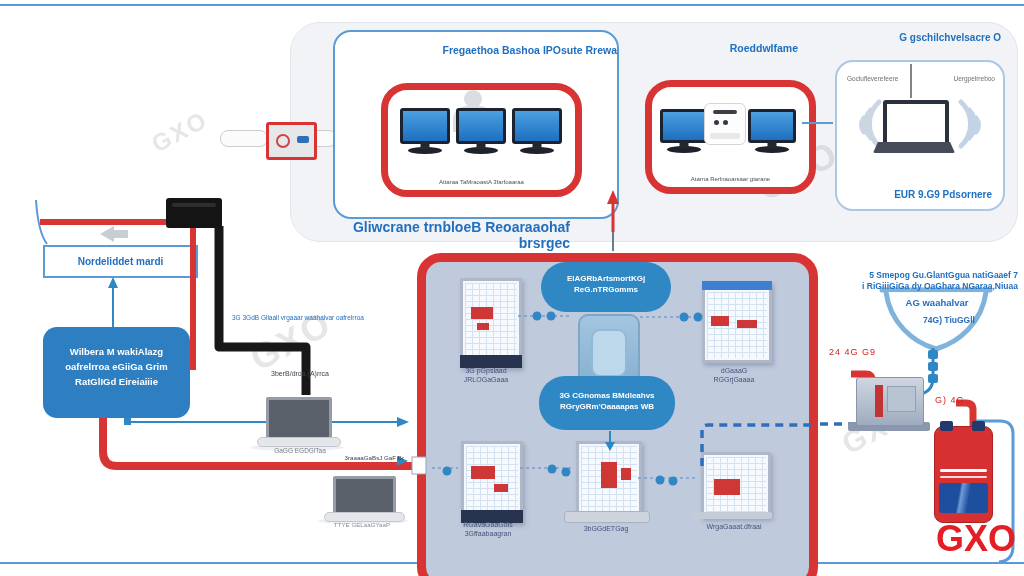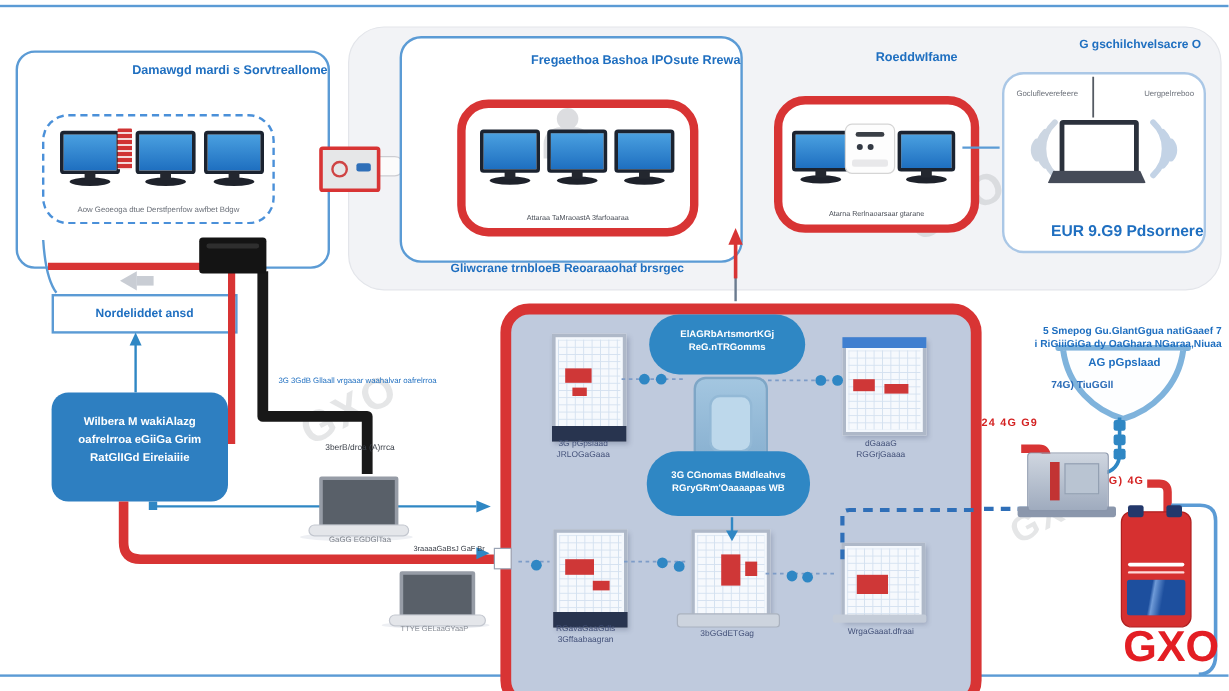--- a/index.html
+++ b/index.html
@@ -64,21 +64,21 @@
   .machine .stripe{position:absolute;left:18px;top:7px;width:8px;height:32px;background:#c23333;}
   .machine .panelw{position:absolute;left:30px;top:8px;width:27px;height:24px;background:#b9c4d2;border:1px solid #93a0b2;}
   .machine-base{position:absolute;left:848px;top:422px;width:82px;height:9px;background:#8b97ac;border-radius:2px;z-index:24;}
   .container-red{position:absolute;left:934px;top:426px;width:57px;height:95px;background:#d63030;
        border:1px solid #b02020;border-radius:9px;z-index:25;}
   .container-red .stripe1{position:absolute;left:5px;right:5px;top:42px;height:3px;background:#fff;border-radius:2px;}
   .container-red .stripe2{position:absolute;left:5px;right:5px;top:49px;height:2px;background:#ffd9d9;border-radius:2px;}
   .container-red .band{position:absolute;left:4px;right:4px;top:56px;height:30px;background:#1d4f9e;border-radius:3px;
        background-image:linear-gradient(100deg,transparent 40%,#6f9bd8 45%,transparent 60%);}
   .cap{position:absolute;width:13px;height:10px;background:#23386b;border-radius:2px;z-index:26;}
-  .red-num{position:absolute;color:#d42222;font-weight:bold;font-size:9px;z-index:30;letter-spacing:1px;}
+  .red-num{position:absolute;color:#d42222;font-weight:normal;font-size:9px;z-index:30;letter-spacing:1px;margin-left:11px;}
   
   .wm{position:absolute;color:rgba(125,128,135,.20);font-weight:bold;font-size:36px;
       transform:rotate(-28deg);z-index:4;letter-spacing:2px;}
   .gxo{position:absolute;left:936px;top:518px;font-size:36px;font-weight:800;color:#e31e24;z-index:40;}
   .plug{position:absolute;left:166px;top:198px;width:56px;height:30px;background:#141414;border-radius:3px;z-index:25;}
   .plug::after{content:"";position:absolute;left:6px;top:5px;right:6px;height:4px;background:#2e2e2e;border-radius:2px;}
   .chev{position:absolute;left:92px;top:226px;width:0;height:0;z-index:21;
       border:8px solid transparent;border-right:14px solid #c9cdd4;}
   .chev-bar{position:absolute;left:114px;top:230px;width:14px;height:8px;background:#c9cdd4;z-index:21;}
   .note-blue{position:absolute;color:#1f6fc0;font-size:6.5px;z-index:30;}
@@ -109,50 +109,40 @@
 
   <div class="big-panel"></div>
 
   <div class="wm" style="left:150px;top:118px;font-size:24px;">GXO</div>
   <div class="wm" style="left:462px;top:108px;">GXO</div>
   <div class="wm" style="left:755px;top:150px;">GXO</div>
   <div class="wm" style="left:248px;top:320px;">GXO</div>
   <div class="wm" style="left:558px;top:300px;">GXO</div>
   <div class="wm" style="left:840px;top:412px;font-size:30px;">GXO</div>
 
-  <div class="panel1">
-    <div class="blue-title" style="position:absolute;left:0;right:0;top:9px;">Damawgd mardi s Sorvtreallome</div>
-    <div class="dashed-box" style="left:20px;top:51px;width:190px;height:88px;">
-      <div class="mon" style="left:13px;top:12px;"></div>
-      <div class="red-strip" style="left:61px;top:10px;"></div>
-      <div class="mon" style="left:76px;top:12px;"></div>
-      <div class="mon" style="left:133px;top:12px;"></div>
-      <div class="tiny" style="position:absolute;left:0;right:0;bottom:6px;">Aow Geoeoga dtue Derstfpenfow awfbet Bdgw</div>
-    </div>
-  </div>
 
   <div class="cable" style="left:220px;top:130px;width:46px;height:15px;"></div>
   <div class="cable" style="left:309px;top:130px;width:26px;height:15px;"></div>
   <div class="red-device">
     <div class="ring"></div>
     <div class="chip"></div>
   </div>
 
   <div class="sec-box" style="left:333px;top:30px;width:282px;height:185px;">
     <div class="blue-title" style="position:absolute;left:0;right:0;top:12px;">Fregaethoa Bashoa IPOsute Rrewa</div>
     <div class="red-rect" style="left:46px;top:51px;width:187px;height:100px;">
       <div class="ghost-head" style="left:76px;top:0px;"></div>
       <div class="ghost-body" style="left:65px;top:16px;"></div>
       <div class="mon" style="left:12px;top:18px;"></div>
       <div class="mon" style="left:68px;top:18px;"></div>
       <div class="mon" style="left:124px;top:18px;"></div>
       <div class="tiny" style="position:absolute;left:0;right:0;bottom:5px;font-size:6px;color:#4a4f58;">Attaraa TaMraoastA 3farfoaaraa</div>
     </div>
   </div>
-  <div class="lbl blue-title" style="left:340px;top:219px;width:230px;font-size:10px;">Gliwcrane trnbloeB Reoaraaohaf brsrgec</div>
+  <div class="lbl blue-title" style="left:340px;top:219px;width:230px;font-size:14px;">Gliwcrane trnbloeB Reoaraaohaf brsrgec</div>
 
   <div class="lbl blue-title" style="left:648px;top:42px;width:150px;">RoeddwIfame</div>
   <div class="red-rect" style="left:645px;top:80px;width:157px;height:100px;z-index:6;">
     <div class="mon" style="left:8px;top:22px;width:42px;height:28px;"></div>
     <div class="printer" style="left:52px;top:16px;">
       <div class="slot"></div>
         <div class="d1"></div>
         <div class="d2"></div>
         <div class="tray"></div>
     </div>
@@ -163,26 +153,26 @@
   <div class="lbl blue-title" style="left:835px;top:32px;width:166px;font-size:10px;">G gschilchvelsacre O</div>
   <div class="sec-box" style="left:835px;top:60px;width:166px;height:147px;border-color:#aac7e6;">
     <div class="tiny" style="position:absolute;left:10px;top:13px;width:74px;text-align:left;">Goclufleverefeere</div>
     <div class="tiny" style="position:absolute;right:8px;top:13px;width:62px;text-align:right;">Uergpelrreboo</div>
     <svg width="48" height="60" style="position:absolute;left:4px;top:32px;">
       <path d="M38,8 A30,30 0 0 0 38,52 M30,16 A20,20 0 0 0 30,44 M23,24 A11,11 0 0 0 23,38" stroke="#ccd6e2" stroke-width="5" fill="none" stroke-linecap="round"></path>
     </svg>
     <svg width="48" height="60" style="position:absolute;right:4px;top:32px;">
       <path d="M10,8 A30,30 0 0 1 10,52 M18,16 A20,20 0 0 1 18,44 M25,24 A11,11 0 0 1 25,38" stroke="#c3d3e6" stroke-width="5" fill="none" stroke-linecap="round"></path>
     </svg>
-    <div class="blue-title" style="position:absolute;left:0;right:0;bottom:9px;font-size:13px;">EUR 9.G9 Pdsornere</div>
+    <div class="blue-title" style="position:absolute;left:0;right:11px;bottom:9px;font-size:10px;">EUR 9.G9 Pdsornere</div>
   </div>
   <div class="lap3"></div>
   <div class="lap3-base"></div>
 
-  <div class="nord">Nordeliddet ansd</div>
+  <div class="nord">Nordeliddet mardi</div>
   <div class="proc-box">
     <span>Wilbera M wakiAlazg</span><br>
     <span>oafrelrroa eGiiGa Grim</span><br>
     <span>RatGlIGd Eireiaiiie</span>
   </div>
   <div class="chev"></div>
   <div class="chev-bar"></div>
   <div class="plug"></div>
   <div class="note-blue" style="left:232px;top:314px;width:180px;">3G 3GdB Gllaall vrgaaar waahalvar oafrelrroa</div>
 
@@ -318,22 +308,22 @@
       <div class="grid"></div>
       <div class="chip" style="left:10px;top:24px;width:26px;height:16px;"></div>
     </div>
     <div style="position:absolute;left:268px;top:250px;width:78px;height:7px;background:#c4ccd8;border-radius:2px;"></div>
     <div class="hub-label" style="left:256px;top:260px;width:104px;">WrgaGaaat.dfraai</div>
   </div>
 
   <div class="lbl blue-title" style="left:822px;top:270px;width:196px;font-size:8.5px;line-height:11px;">
     <span>5 Smepog Gu.GlantGgua natiGaaef 7</span><br><span>i RiGiiiGiGa dy OaGhara NGaraa,Niuaa</span>
   </div>
-  <div class="lbl" style="left:890px;top:297px;width:94px;text-align:center;font-size:9.5px;font-weight:bold;color:#1f6fc0;z-index:30;">AG pGpslaad</div>
-  <div class="lbl" style="left:876px;top:315px;width:94px;font-size:8.5px;font-weight:bold;color:#2b6cb8;z-index:30;">74G) TiuGGll</div>
+  <div class="lbl" style="left:890px;top:297px;width:94px;text-align:center;font-size:9.5px;font-weight:bold;color:#1f6fc0;z-index:30;">AG waahalvar</div>
+  <div class="lbl" style="left:902px;top:315px;width:94px;text-align:center;font-size:8.5px;font-weight:bold;color:#2b6cb8;z-index:30;">74G) TiuGGll</div>
 
   <div class="red-num" style="left:818px;top:347px;width:48px;">24 4G G9</div>
   <div class="red-num" style="left:924px;top:395px;width:34px;">G) 4G</div>
 
   <div class="machine">
     <div class="stripe"></div>
       <div class="panelw"></div>
   </div>
   <div class="machine-base"></div>
 

